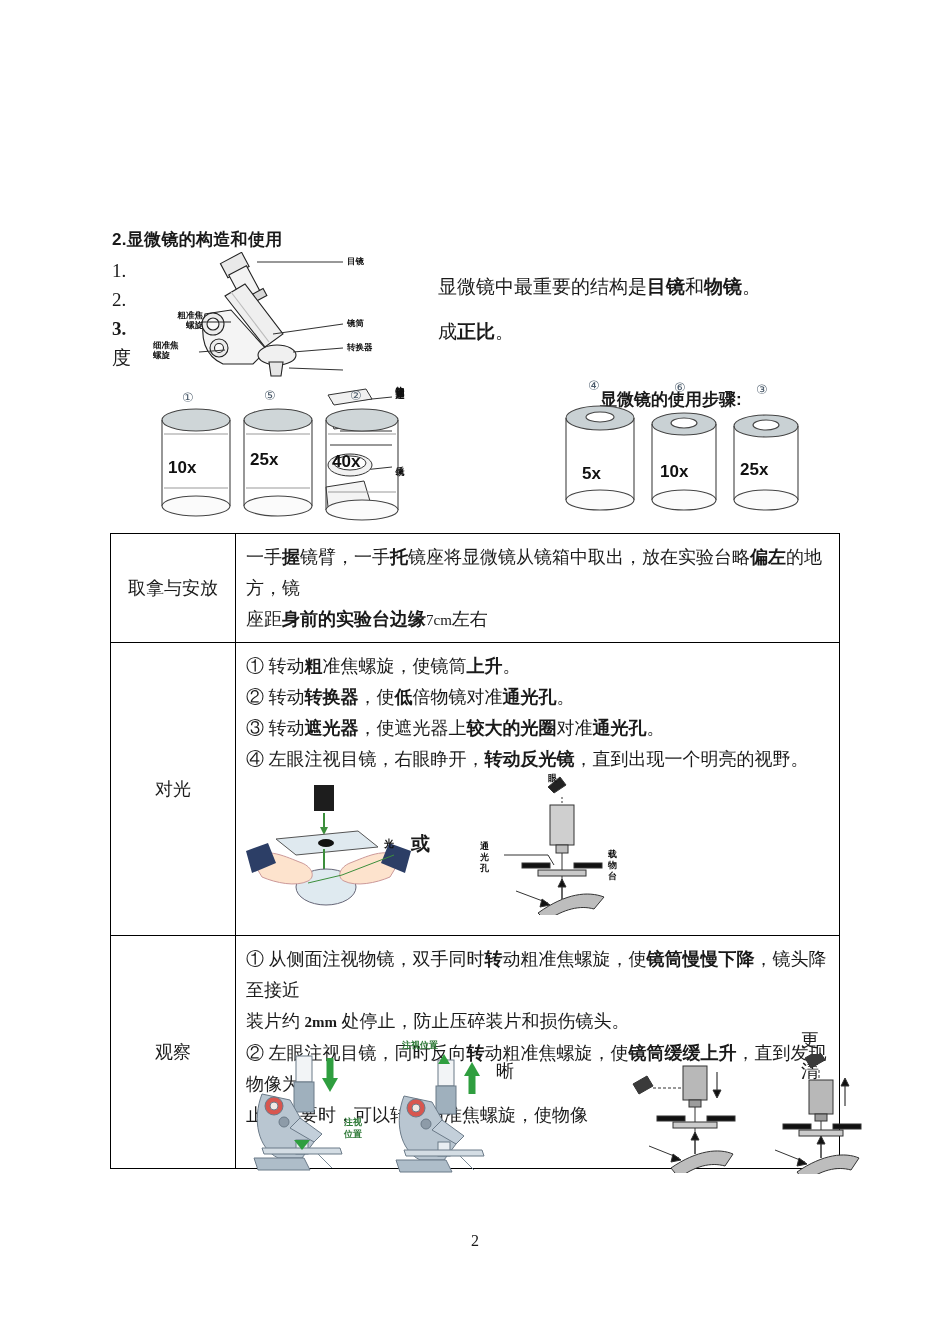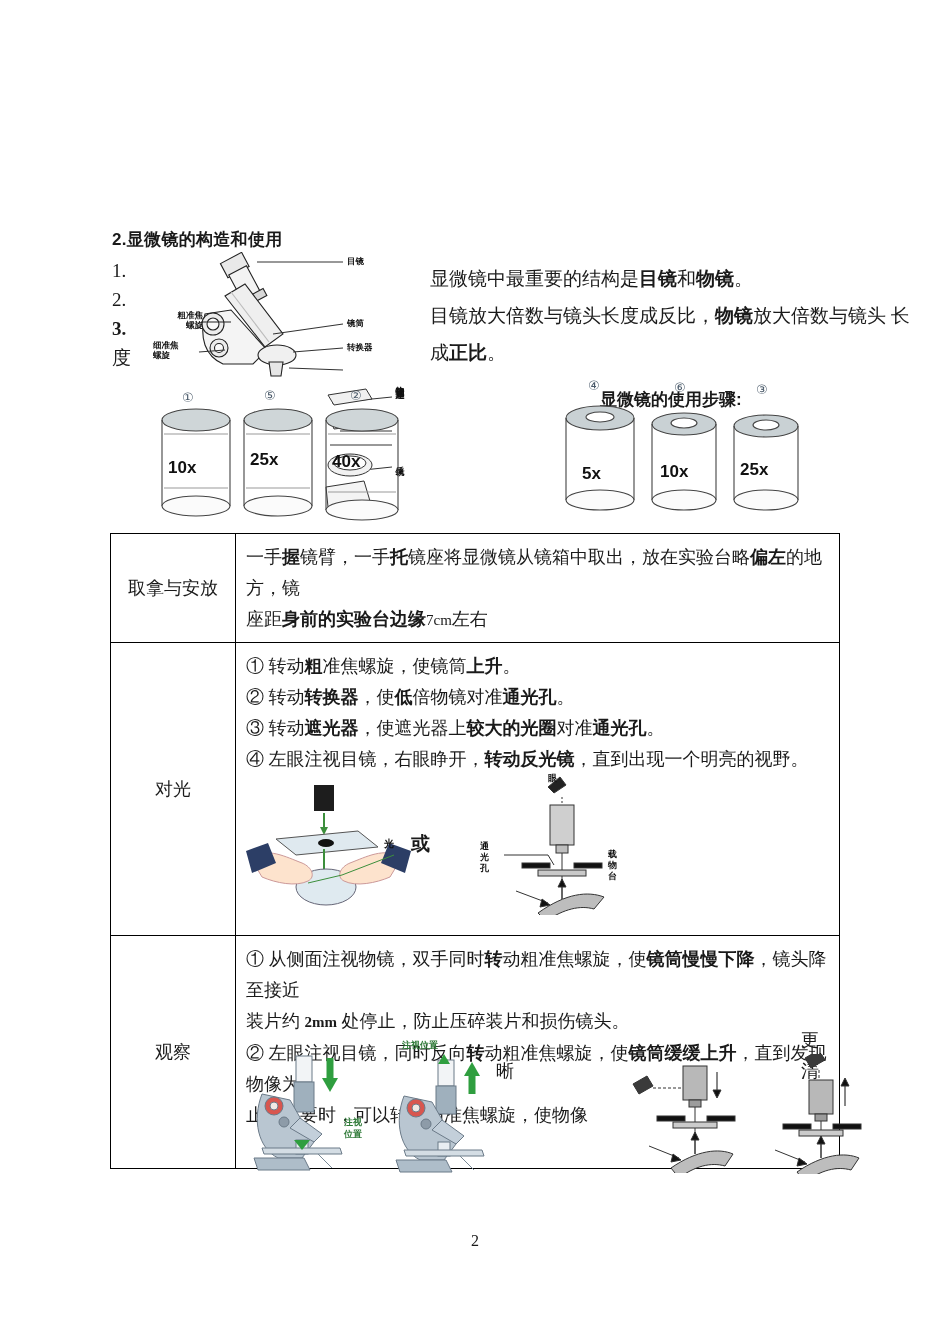--- a/index.html
+++ b/index.html
@@ -21,21 +21,21 @@
     letter-spacing:.3px;
   }
 
   
   .numcol{position:absolute;left:112px;top:256px;width:60px;}
   .numcol div{font-size:19px;line-height:29px;}
   .numcol div.b{font-weight:bold;}
 
   
   .rtext{position:absolute;left:422px;top:256px;width:516px;}
-  .rtext p{margin:8px;font-size:19px;line-height:29px;white-space:nowrap;}
+  .rtext p{margin:16px;font-size:19px;line-height:29px;white-space:nowrap;}
   .rtext b{font-weight:bold;}
   .contline{position:absolute;left:112px;top:343px;font-size:19px;line-height:29px;}
 
   .steps-title{
     position:absolute;left:600px;top:388px;
     font-size:17px;font-weight:bold;
     font-family:"Liberation Sans","DejaVu Sans",sans-serif;
   }
 
   
@@ -129,21 +129,20 @@
 
   <div class="numcol">
     <div>1.</div>
     <div>2.</div>
     <div class="b">3.</div>
   </div>
   <div class="contline">度</div>
 
   <div class="rtext">
     <p>显微镜中最重要的结构是<b>目镜</b>和<b>物镜</b>。</p>
-    <p>目镜放大倍数与镜头长度成反比，<b>物镜</b>放大倍数与镜头 长</p>
     <p>成<b>正比</b>。</p>
   </div>
 
   <div class="steps-title">显微镜的使用步骤:</div>
 
   <div class="fig-micro">
     <svg width="250" height="140" viewBox="0 0 250 140">
       <g stroke="#222" fill="none" stroke-width="1.1">
 
         <g transform="rotate(-28 78 20)">

